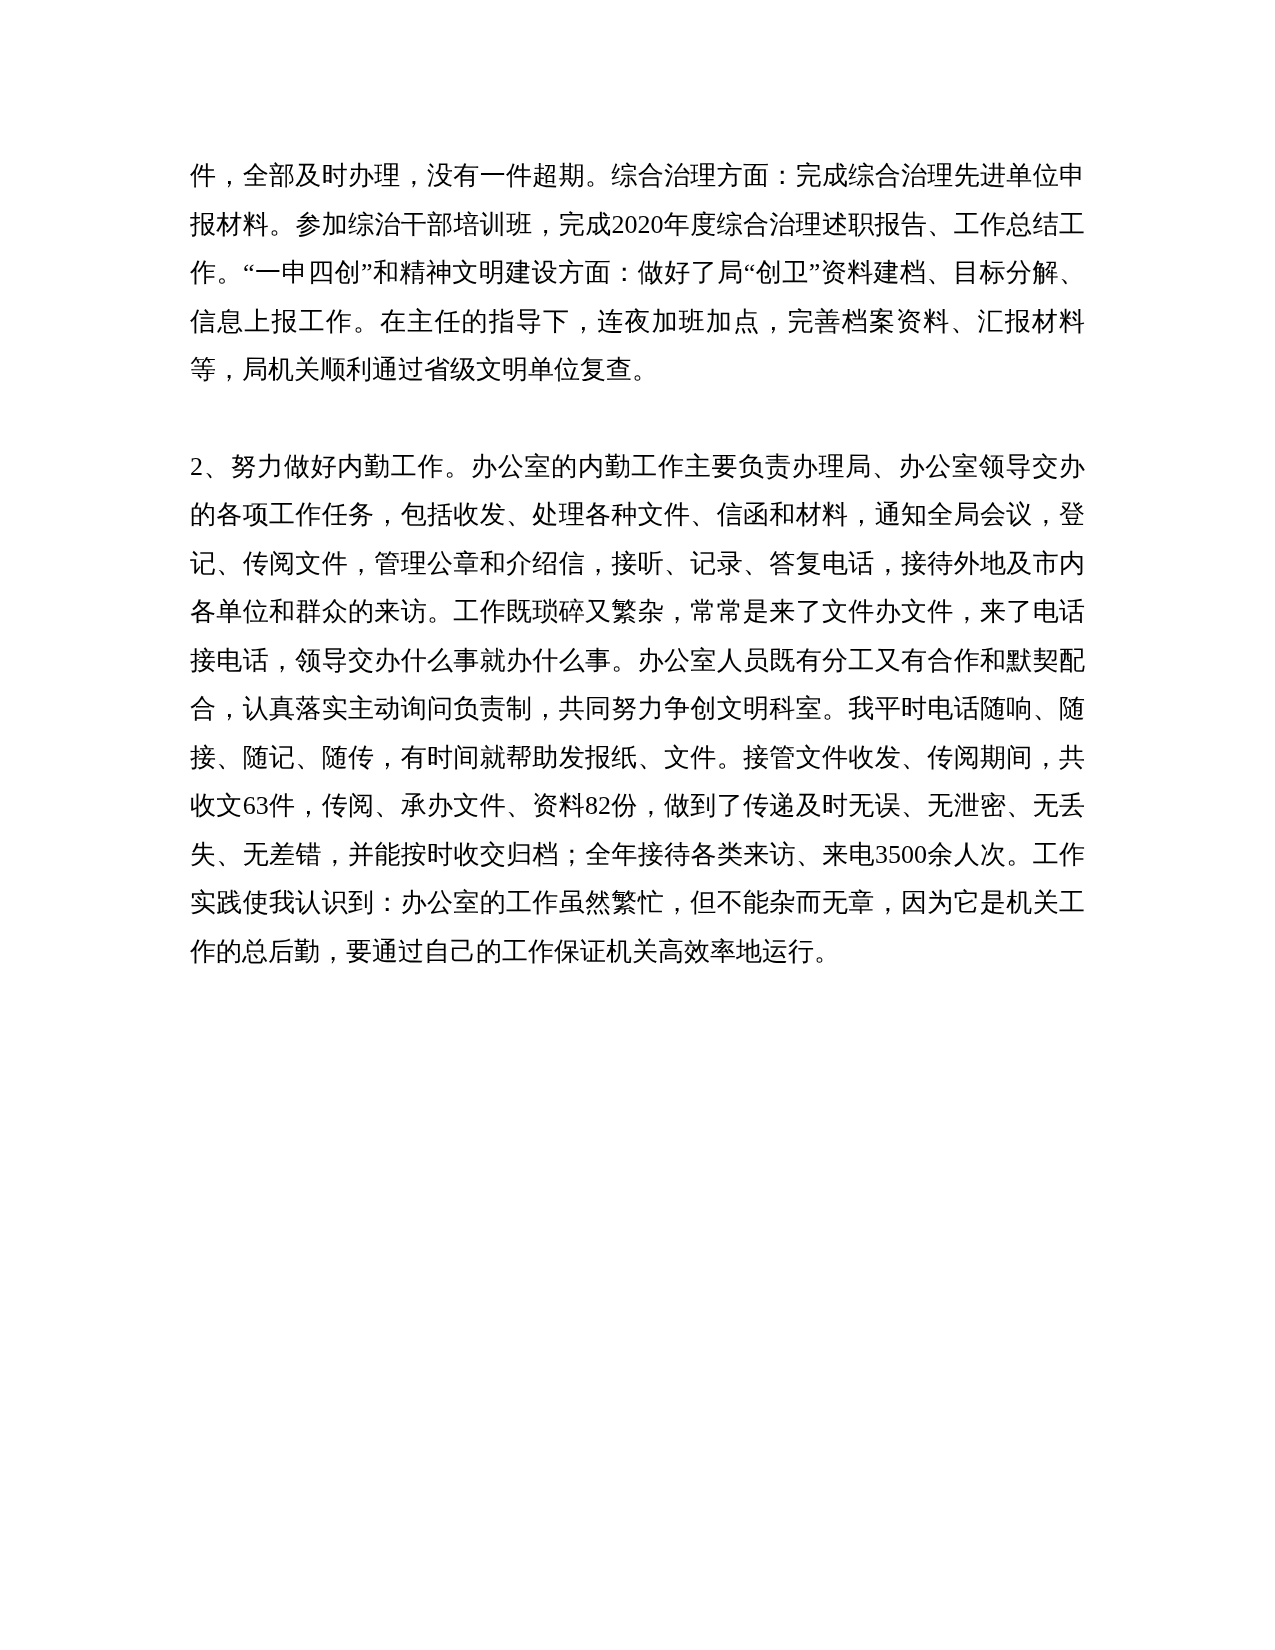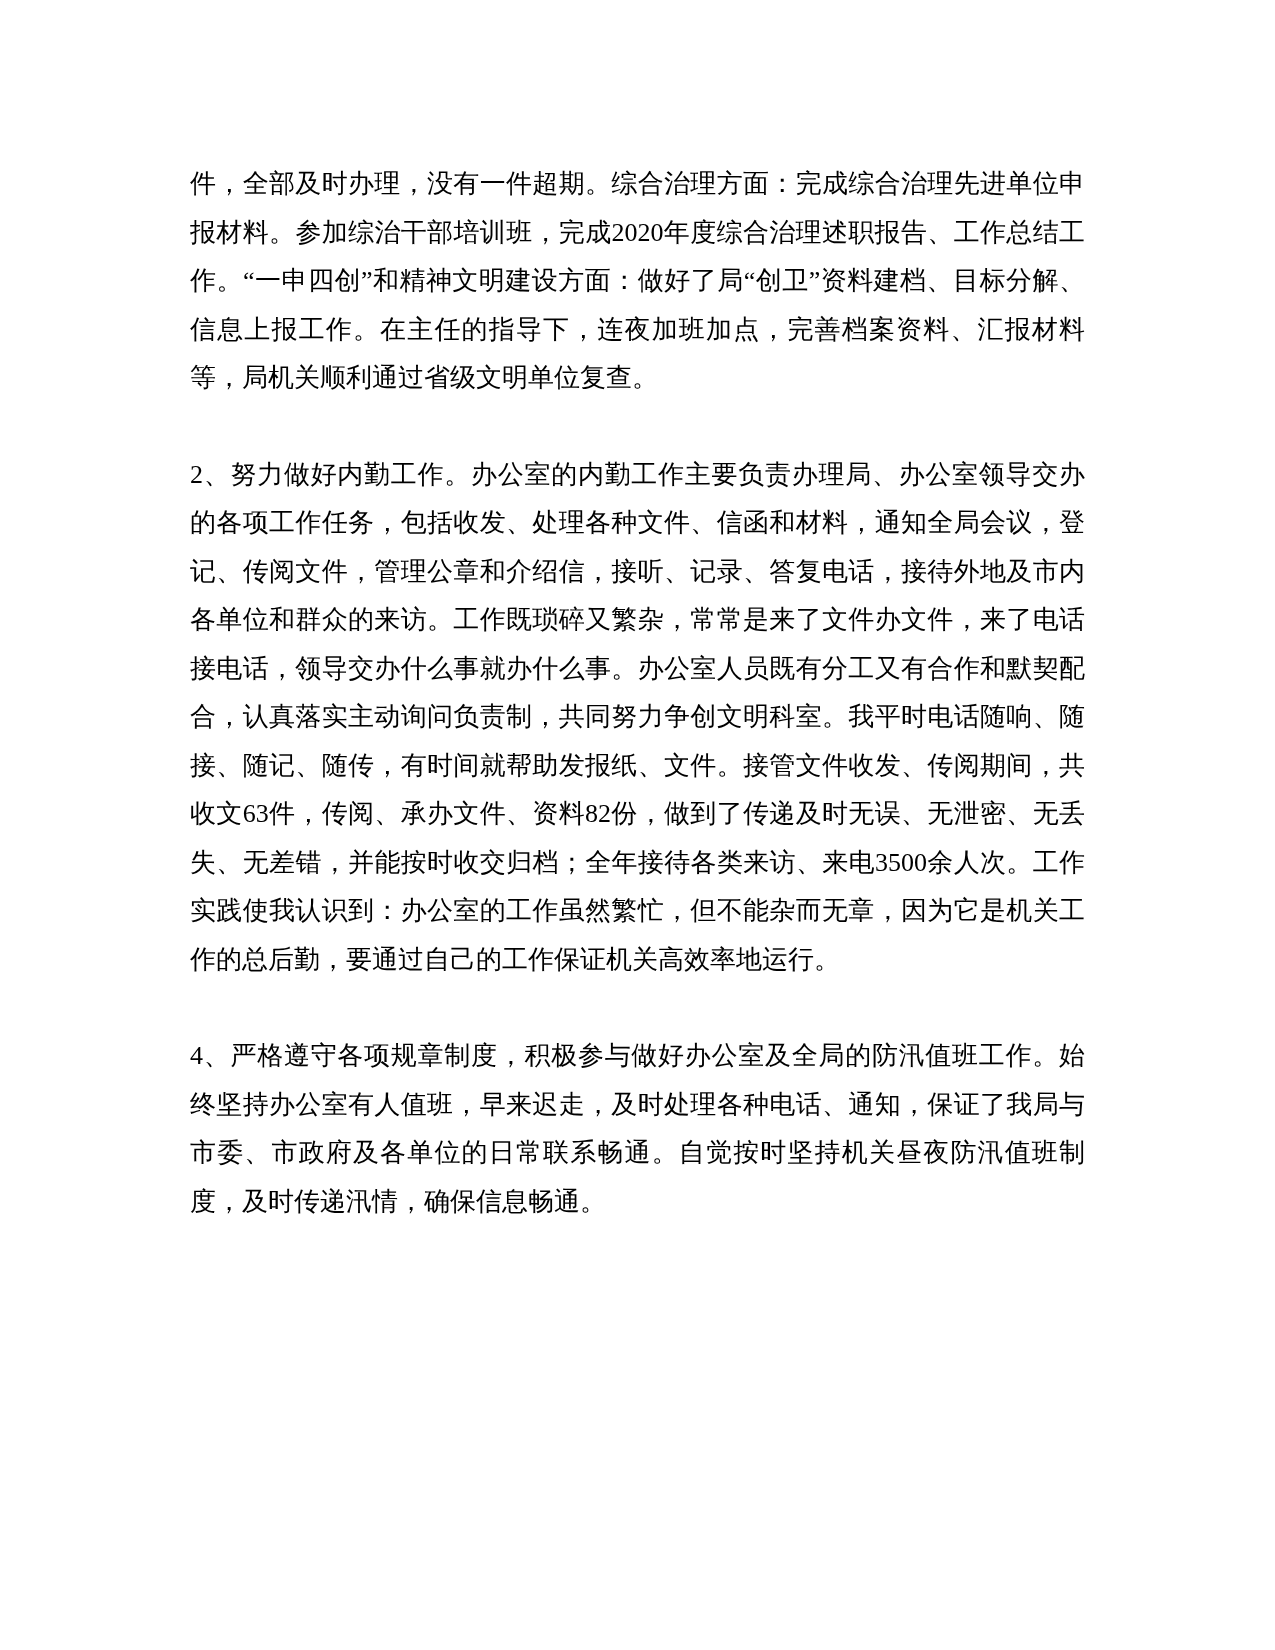--- a/index.html
+++ b/index.html
@@ -10,21 +10,21 @@
   .page {
     position: relative;
     width: 1275px;
     height: 1650px;
     background: #ffffff;
     overflow: hidden;
   }
   .doc-content {
     position: absolute;
     left: 190px;
-    top: 160px;
+    top: 152px;
     width: 895px;
     font-family: "Liberation Serif", "DejaVu Serif", serif;
     font-size: 26px;
     line-height: 48.5px;
     color: #000000;
     text-align: justify;
     letter-spacing: 0px;
   }
   .doc-content p {
     margin: 0 0 48px 0;
@@ -36,15 +36,14 @@
     margin-bottom: 0;
   }
 </style>
 </head>
 <body>
 
 <div class="page">
   <div class="doc-content">
     <p>件，全部及时办理，没有一件超期。综合治理方面：完成综合治理先进单位申报材料。参加综治干部培训班，完成2020年度综合治理述职报告、工作总结工作。“一申四创”和精神文明建设方面：做好了局“创卫”资料建档、目标分解、信息上报工作。在主任的指导下，连夜加班加点，完善档案资料、汇报材料等，局机关顺利通过省级文明单位复查。</p>
     <p>2、努力做好内勤工作。办公室的内勤工作主要负责办理局、办公室领导交办的各项工作任务，包括收发、处理各种文件、信函和材料，通知全局会议，登记、传阅文件，管理公章和介绍信，接听、记录、答复电话，接待外地及市内各单位和群众的来访。工作既琐碎又繁杂，常常是来了文件办文件，来了电话接电话，领导交办什么事就办什么事。办公室人员既有分工又有合作和默契配合，认真落实主动询问负责制，共同努力争创文明科室。我平时电话随响、随接、随记、随传，有时间就帮助发报纸、文件。接管文件收发、传阅期间，共收文63件，传阅、承办文件、资料82份，做到了传递及时无误、无泄密、无丢失、无差错，并能按时收交归档；全年接待各类来访、来电3500余人次。工作实践使我认识到：办公室的工作虽然繁忙，但不能杂而无章，因为它是机关工作的总后勤，要通过自己的工作保证机关高效率地运行。</p>
-    <p>4、严格遵守各项规章制度，积极参与做好办公室及全局的防汛值班工作。始终坚持办公室有人值班，早来迟走，及时处理各种电话、通知，保证了我局与市委、市政府及各单位的日常联系畅通。自觉按时坚持机关昼夜防汛值班制度，及时传递汛情，确保信息畅通。</p>
   </div>
 </div>
 
 </body></html>

